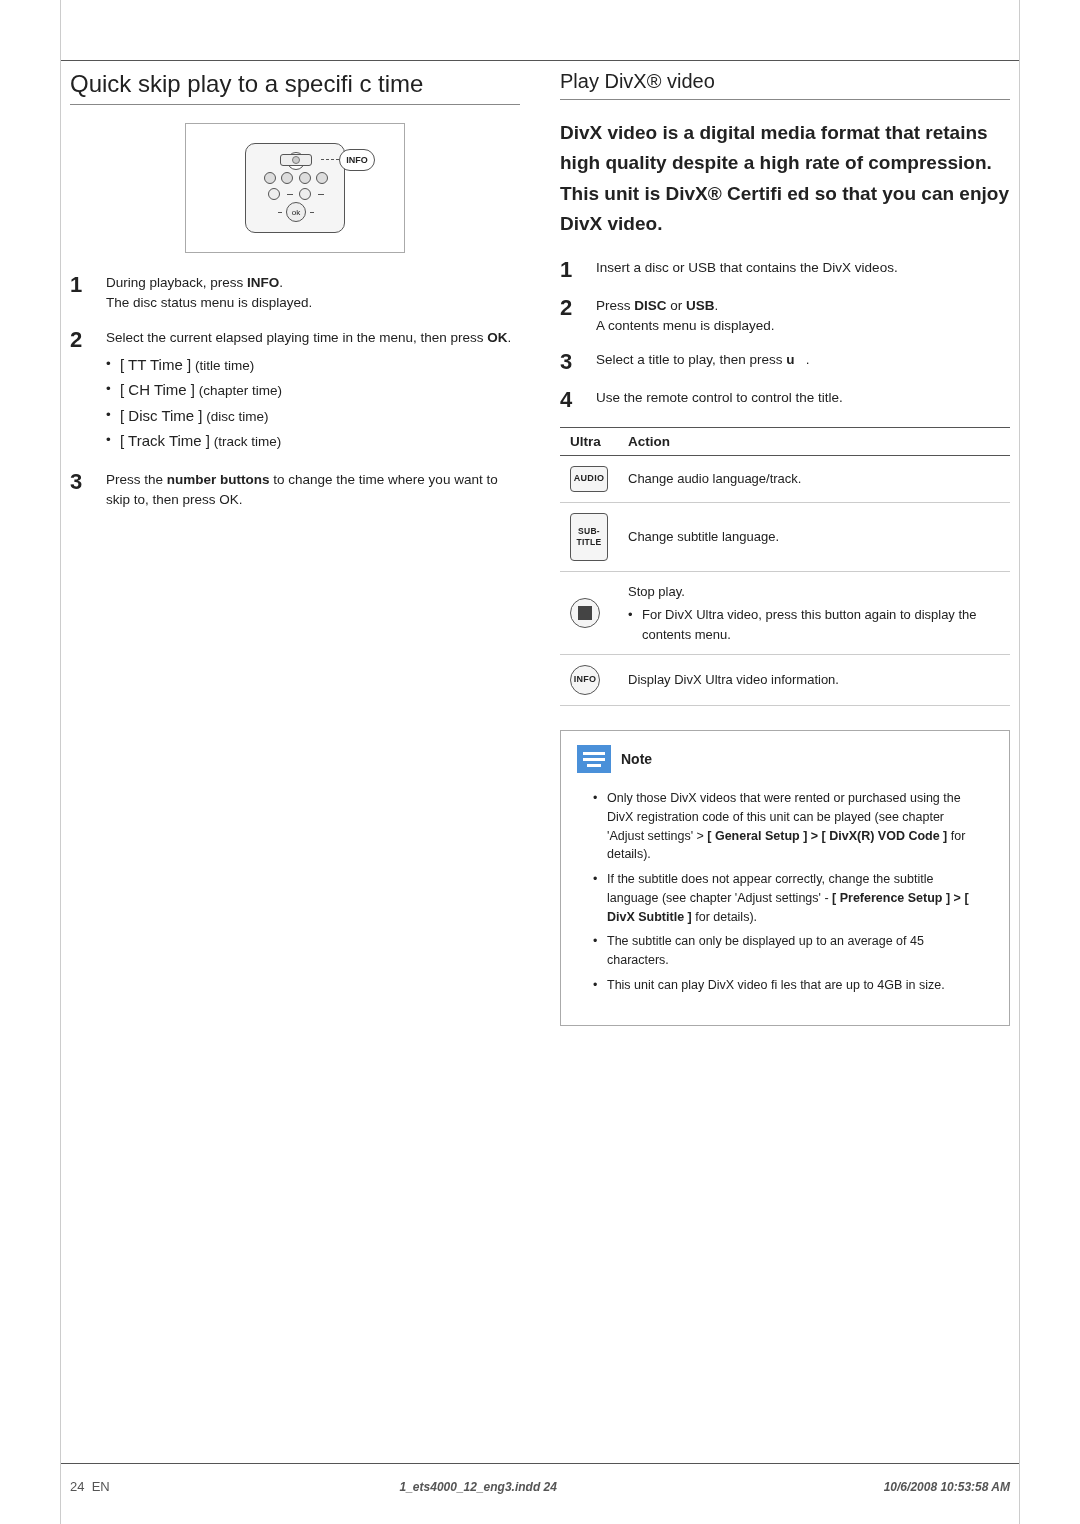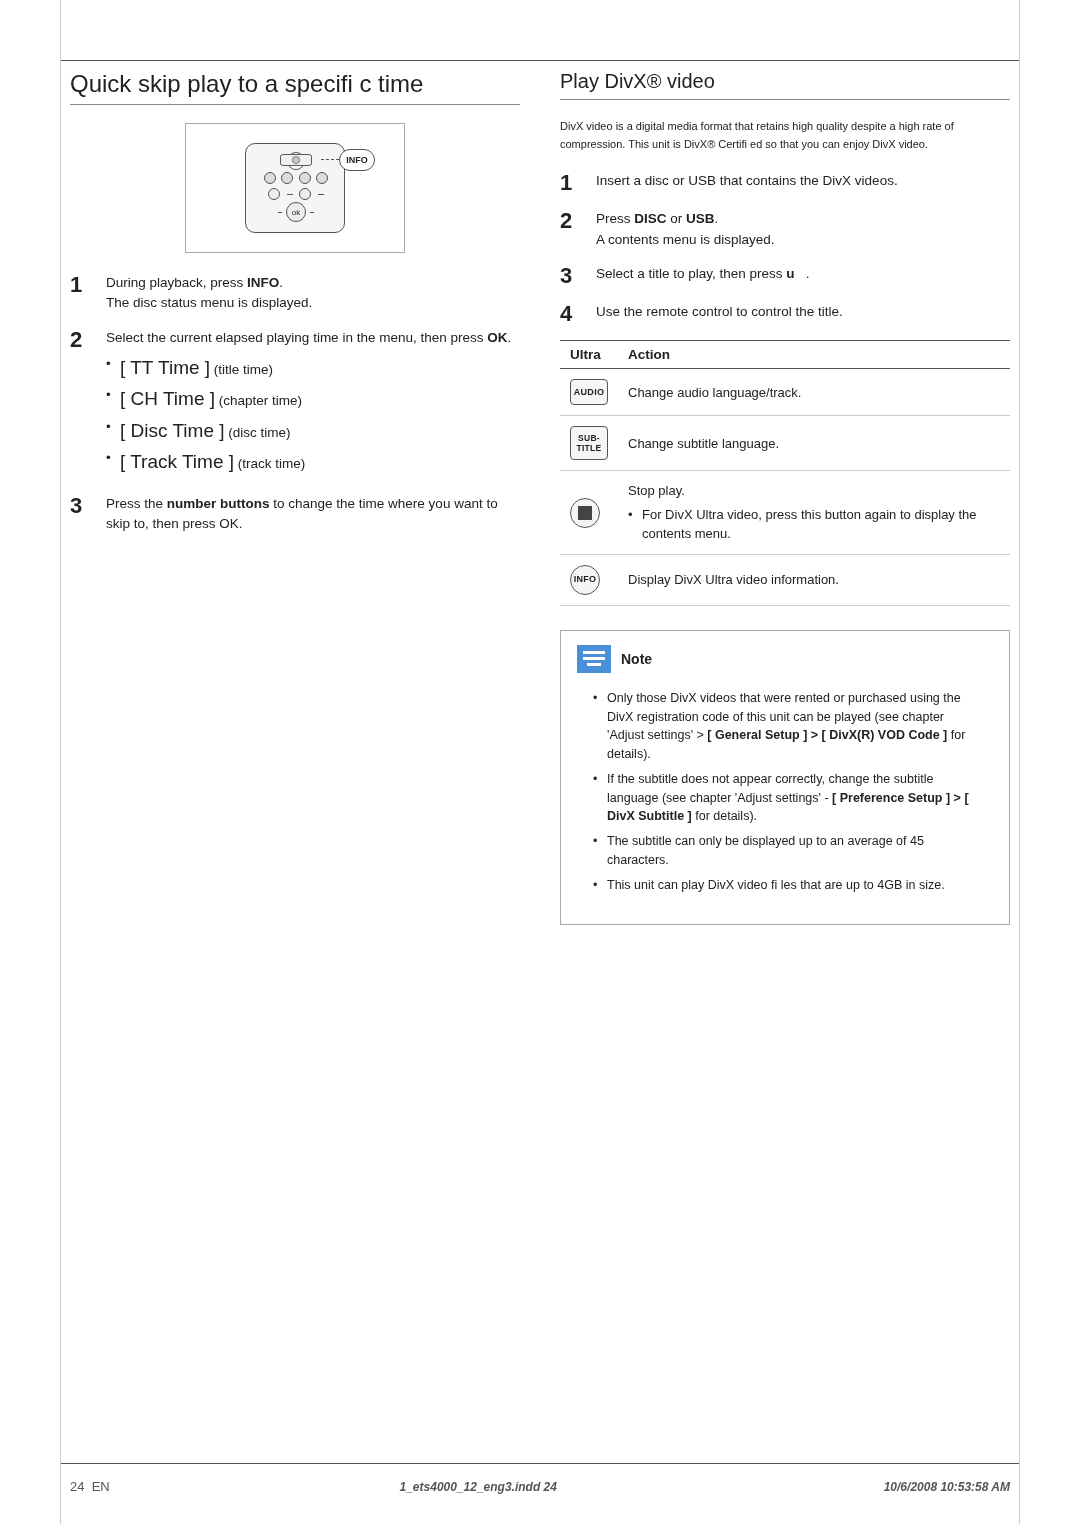--- a/index.html
+++ b/index.html
@@ -161,32 +161,33 @@
     }
 
     .bullet-list li::before {
       content: "•";
       position: absolute;
       left: 0;
     }
 
     .bracket {
       font-family: Arial, sans-serif;
-      font-size: 19px;
+      font-size: 15px;
     }
 
     
     .right-col .section-title {
       font-size: 20px;
     }
 
     .intro-text {
-      font-size: 11px;
+      font-size: 19px;
       line-height: 1.6;
       margin-bottom: 18px;
+      font-weight: bold;
     }
 
     
     .action-table {
       width: 100%;
       border-collapse: collapse;
       margin-bottom: 24px;
       font-size: 13px;
     }
 
@@ -474,21 +475,21 @@
         </thead>
         <tbody>
           <tr>
             <td>
               <div class="btn-icon btn-icon-audio">AUDIO</div>
             </td>
             <td>Change audio language/track.</td>
           </tr>
           <tr>
             <td>
-              <div class="btn-icon btn-icon-subtitle" style="width:38px;height:34px;">
+              <div class="btn-icon btn-icon-subtitle" style="width:38px;height:48px;">
                   <span>SUB-</span>
                   <span>TITLE</span>
                 </div>
             </td>
             <td>Change subtitle language.</td>
           </tr>
           <tr>
             <td>
               <div class="btn-icon btn-icon-stop">
                 <div class="stop-square"></div>

